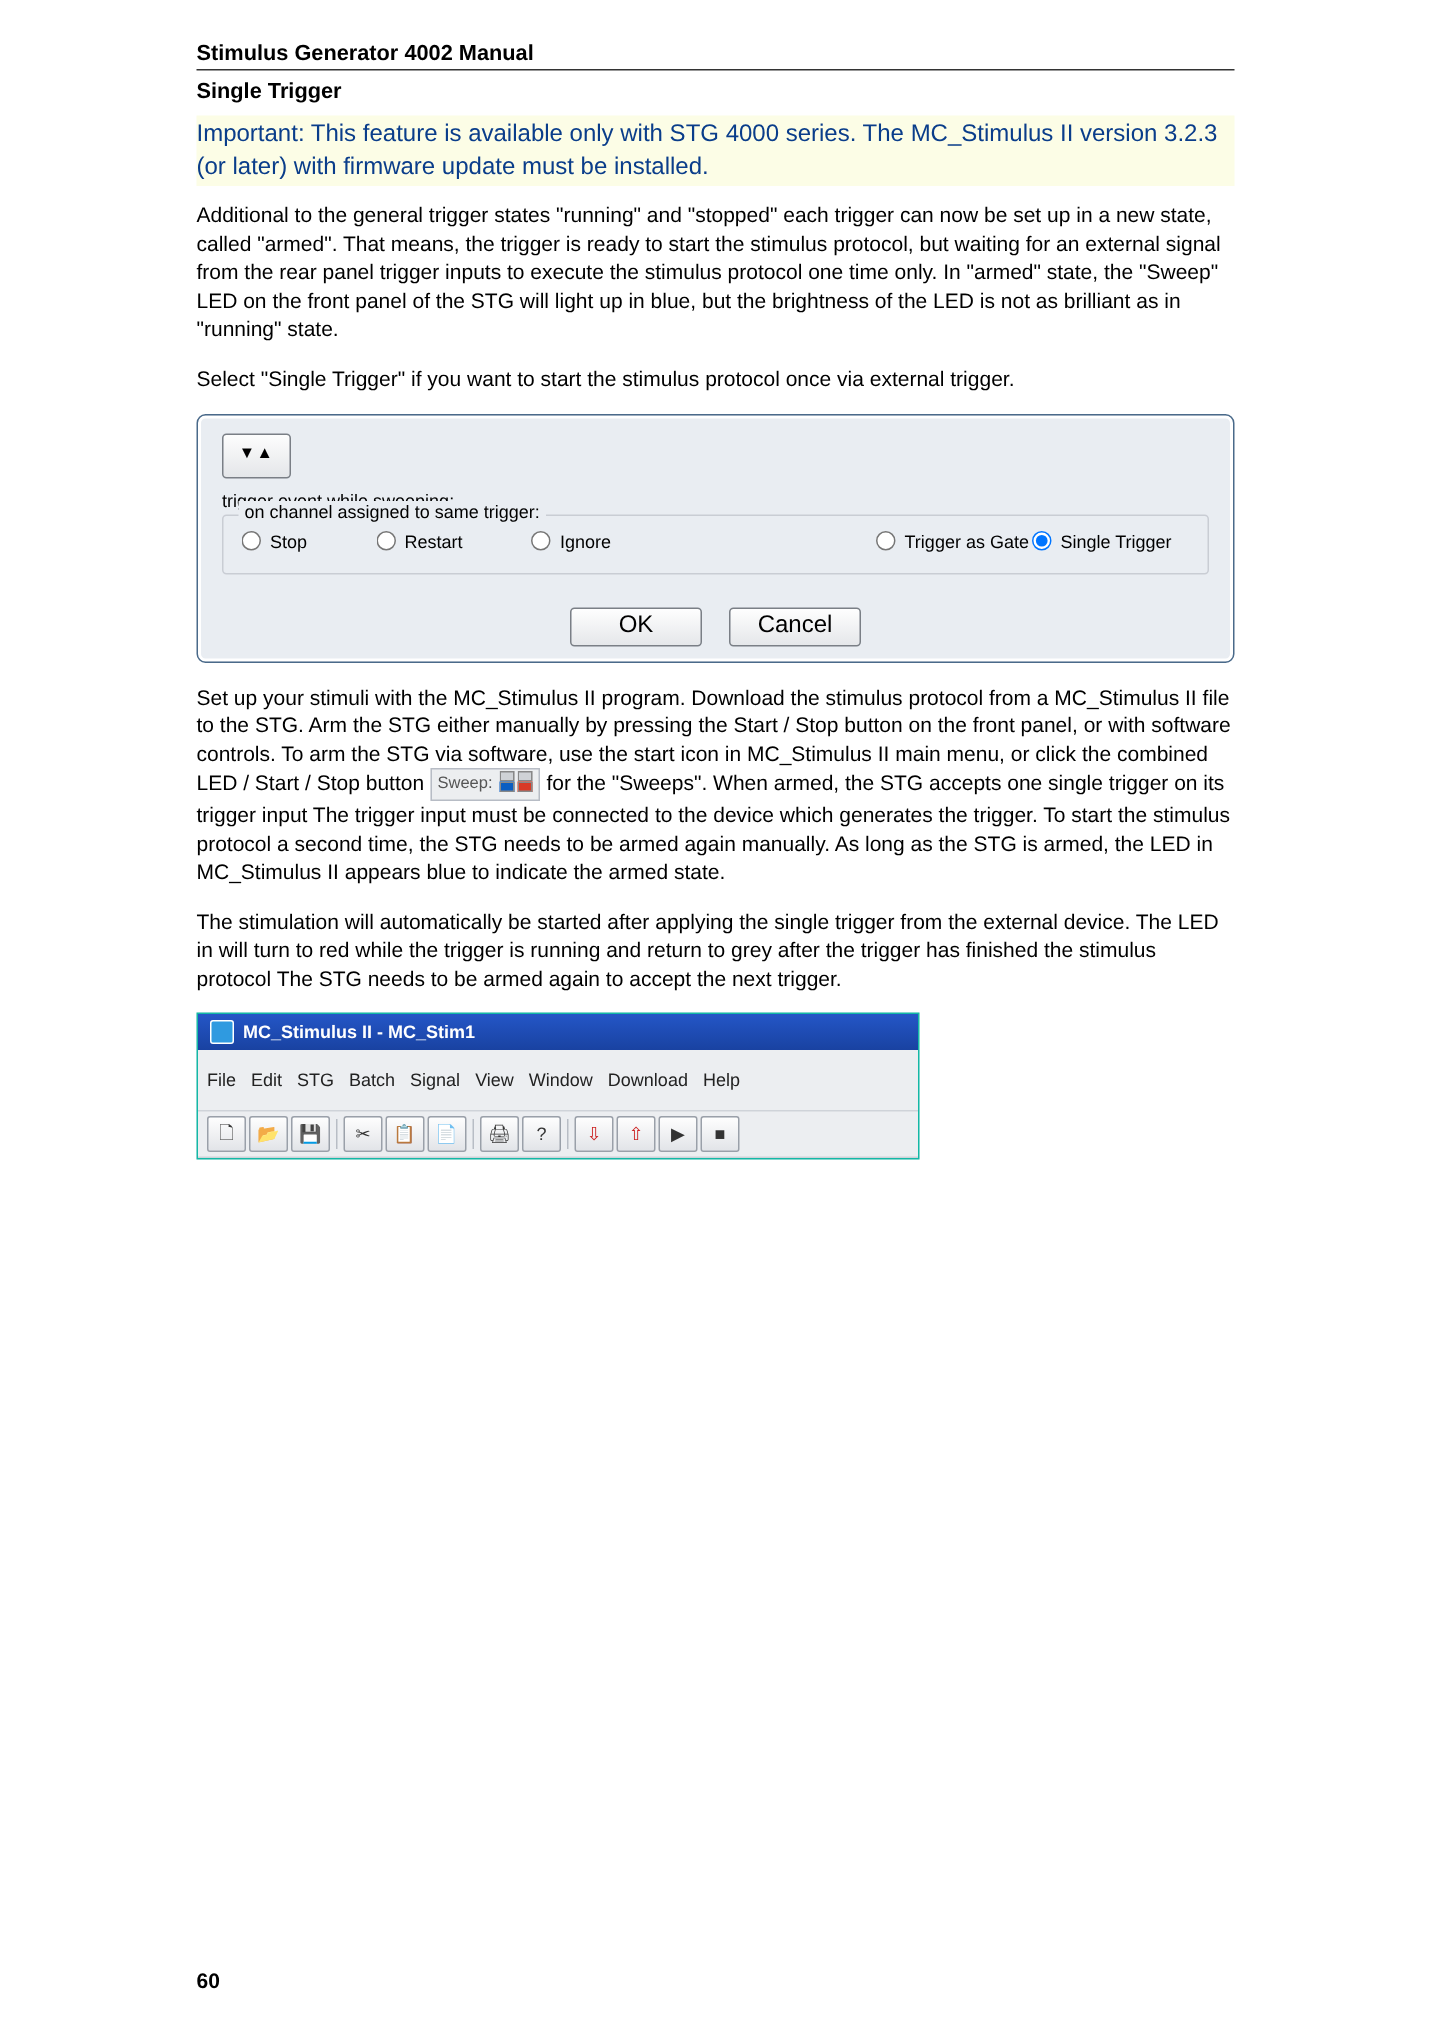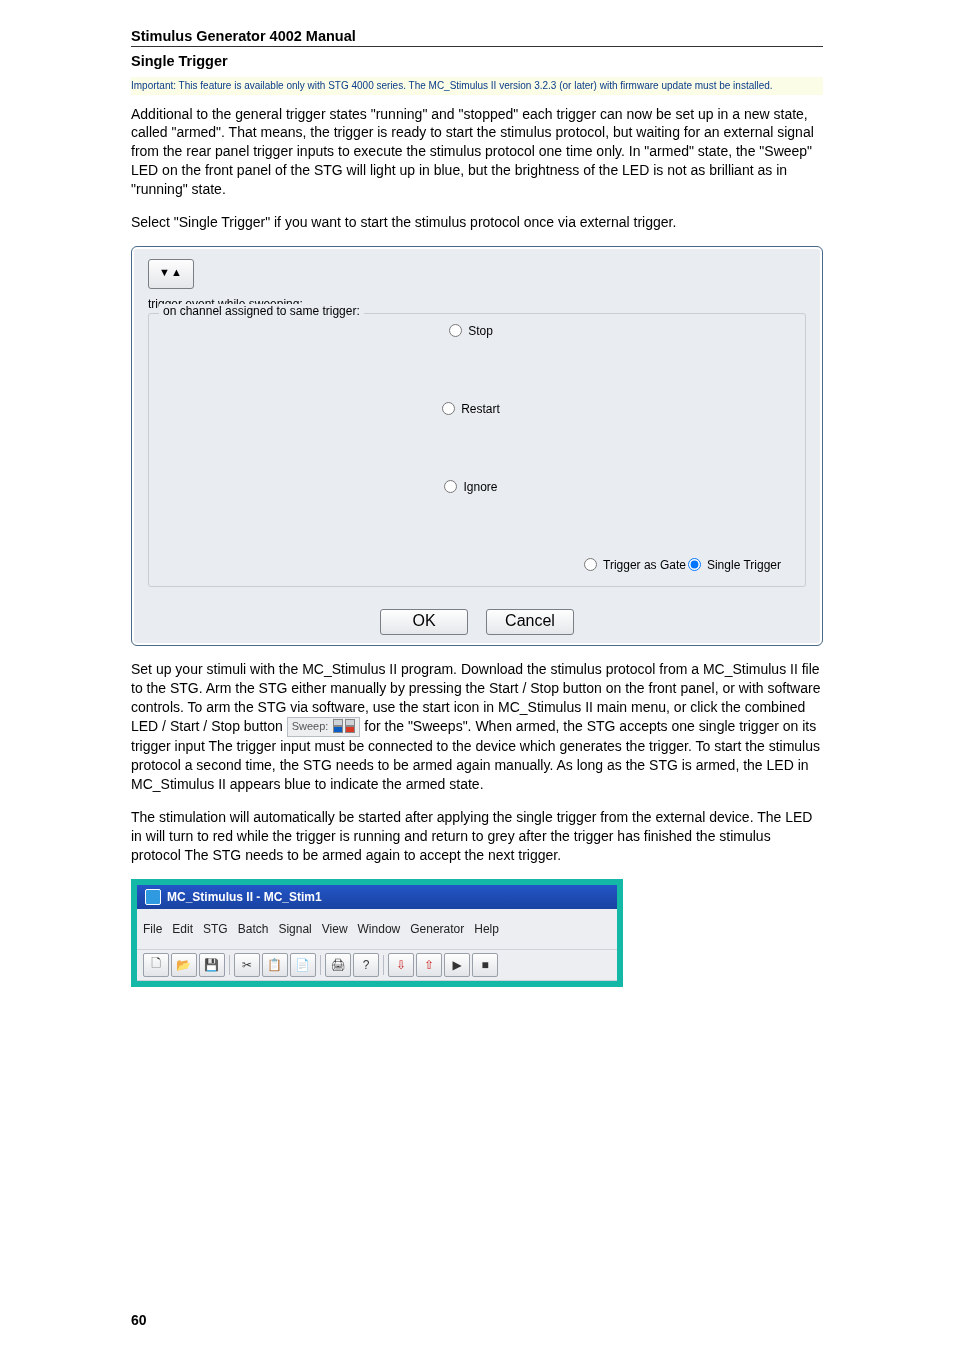--- a/index.html
+++ b/index.html
@@ -30,21 +30,21 @@
   }
   .section-title {
     font-size: 14.5px;
     font-weight: bold;
     margin: 0 0 8px 0;
     font-family: Verdana, Arial, sans-serif;
   }
   .important-box {
     background: #fcfde6;
     color: #0a3d8a;
-    font-size: 10px;
+    font-size: 16px;
     padding: 2px 0 2px 0;
     line-height: 1.35;
     margin-bottom: 10px;
   }
   p.body {
     font-size: 14px;
     line-height: 1.35;
     margin: 0 0 14px 0;
   }
   
@@ -92,24 +92,23 @@
     top: -10px;
     left: 10px;
     background: #e9edf2;
     font-size: 12px;
     font-family: "Segoe UI", Tahoma, sans-serif;
     padding: 0 4px;
   }
   .radio-row {
     display: flex;
     align-items: center;
-    gap: 64px;
+    gap: 46px;
     font-size: 12px;
     font-family: "Segoe UI", Tahoma, sans-serif;
-    flex-direction: column;
   }
   .radio-row .right {
     margin-left: auto;
     display: flex;
     gap: 2px;
     align-items: center;
   }
   .radio {
     display: inline-flex;
     align-items: center;
@@ -159,21 +158,21 @@
     display: inline-block;
     width: 10px; height: 7px;
     margin-right: 2px;
     box-shadow: 0 0 0 1px #888 inset;
   }
   .sq.grey { background: #cfd2d6; }
   .sq.blue { background: #0a5dc2; }
   .sq.red { background: #d93a26; }
   
   .app-window {
-    border: 6px solid #14b8a6;
+    border: 1px solid #14b8a6;
     width: 480px;
     margin: 0 0 14px 0;
     font-family: Tahoma, "Segoe UI", sans-serif;
     font-size: 12px;
     background: #eceef1;
   }
   .titlebar {
     background: linear-gradient(#2456c7,#1942a1);
     color: #fff;
     font-weight: bold;
@@ -342,21 +341,21 @@
       <span>MC_Stimulus II - MC_Stim1</span>
     </div>
     <div class="menubar">
       <span>File</span>
       <span>Edit</span>
       <span>STG</span>
       <span>Batch</span>
       <span>Signal</span>
       <span>View</span>
       <span>Window</span>
-      <span>Generator</span>
+      <span>Download</span>
       <span>Help</span>
     </div>
     <div class="toolbar">
       <span class="tb-btn">🗋</span>
       <span class="tb-btn">📂</span>
       <span class="tb-btn">💾</span>
       <span class="tb-sep"></span>
       <span class="tb-btn">✂</span>
       <span class="tb-btn">📋</span>
       <span class="tb-btn">📄</span>

